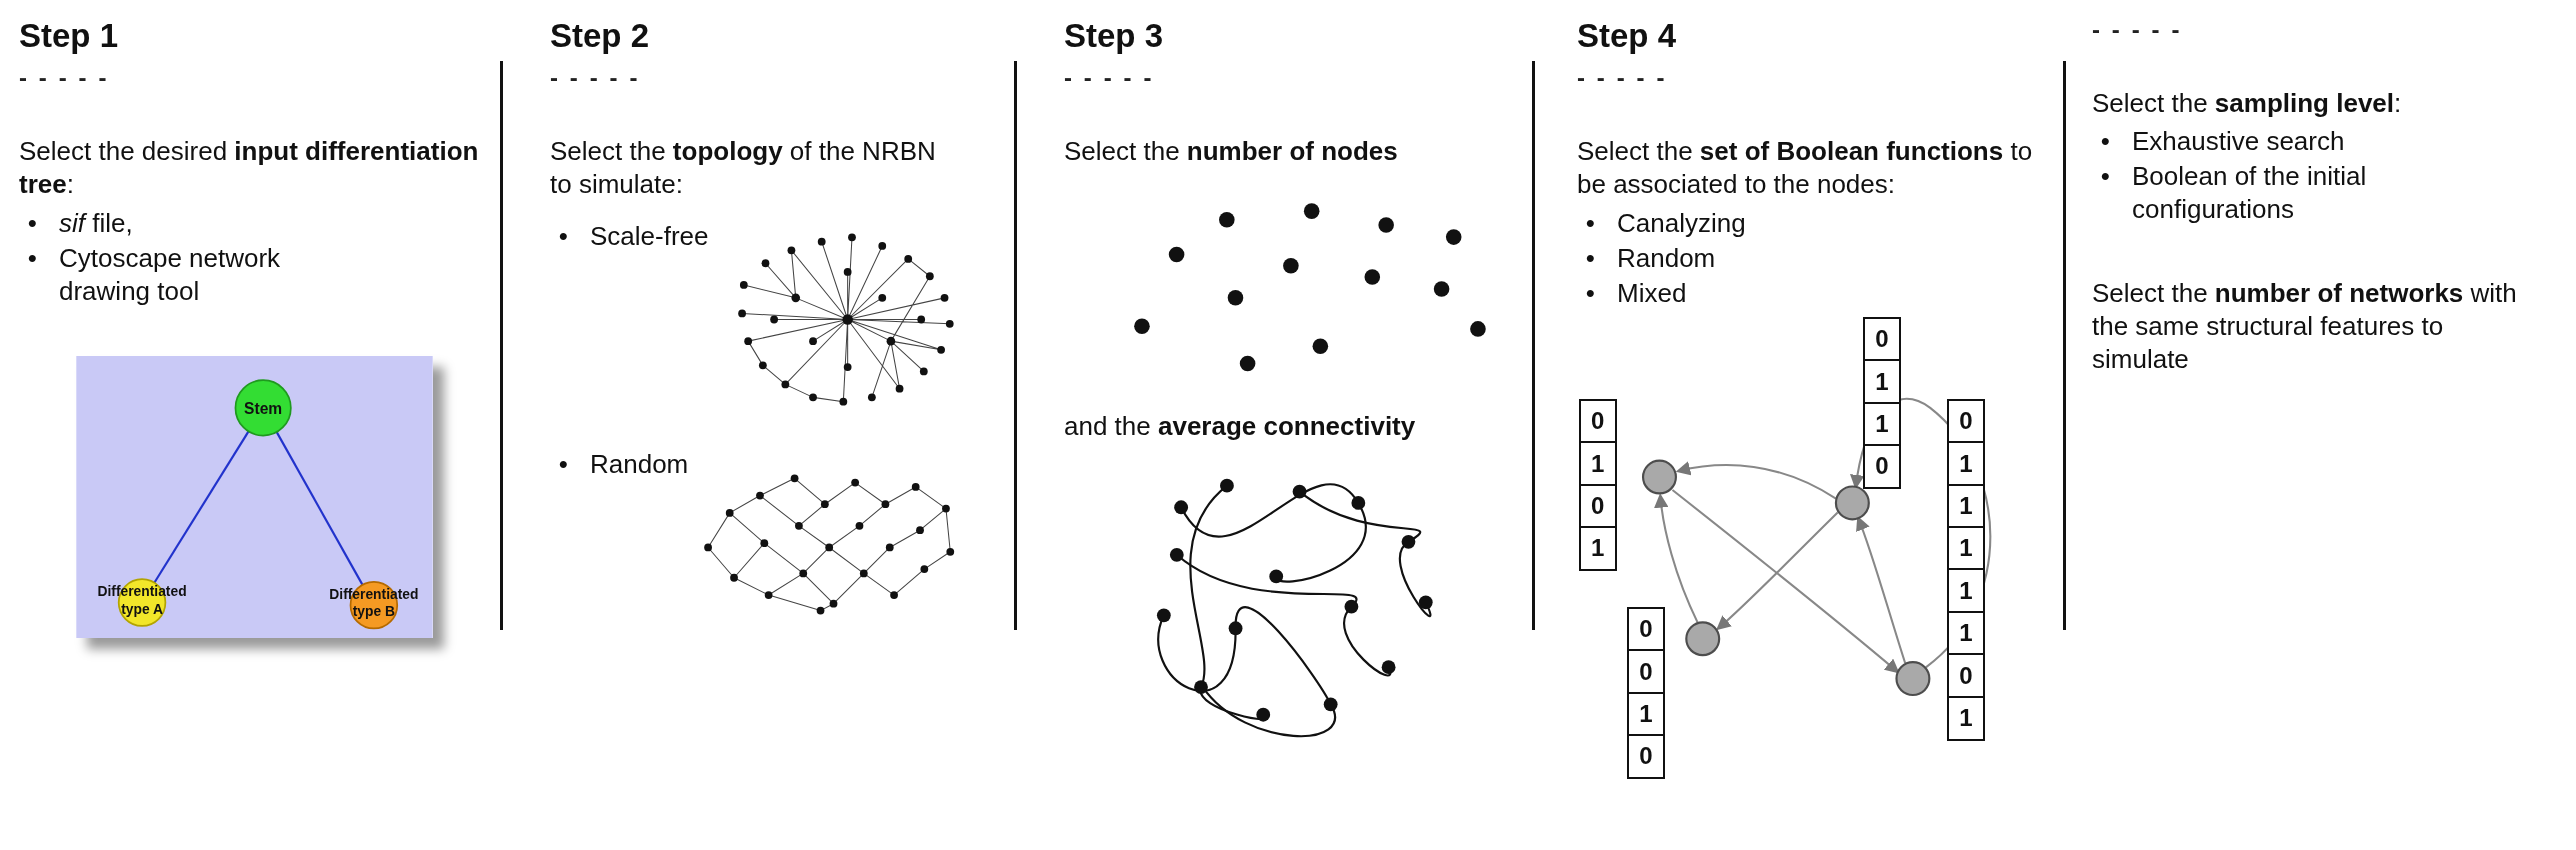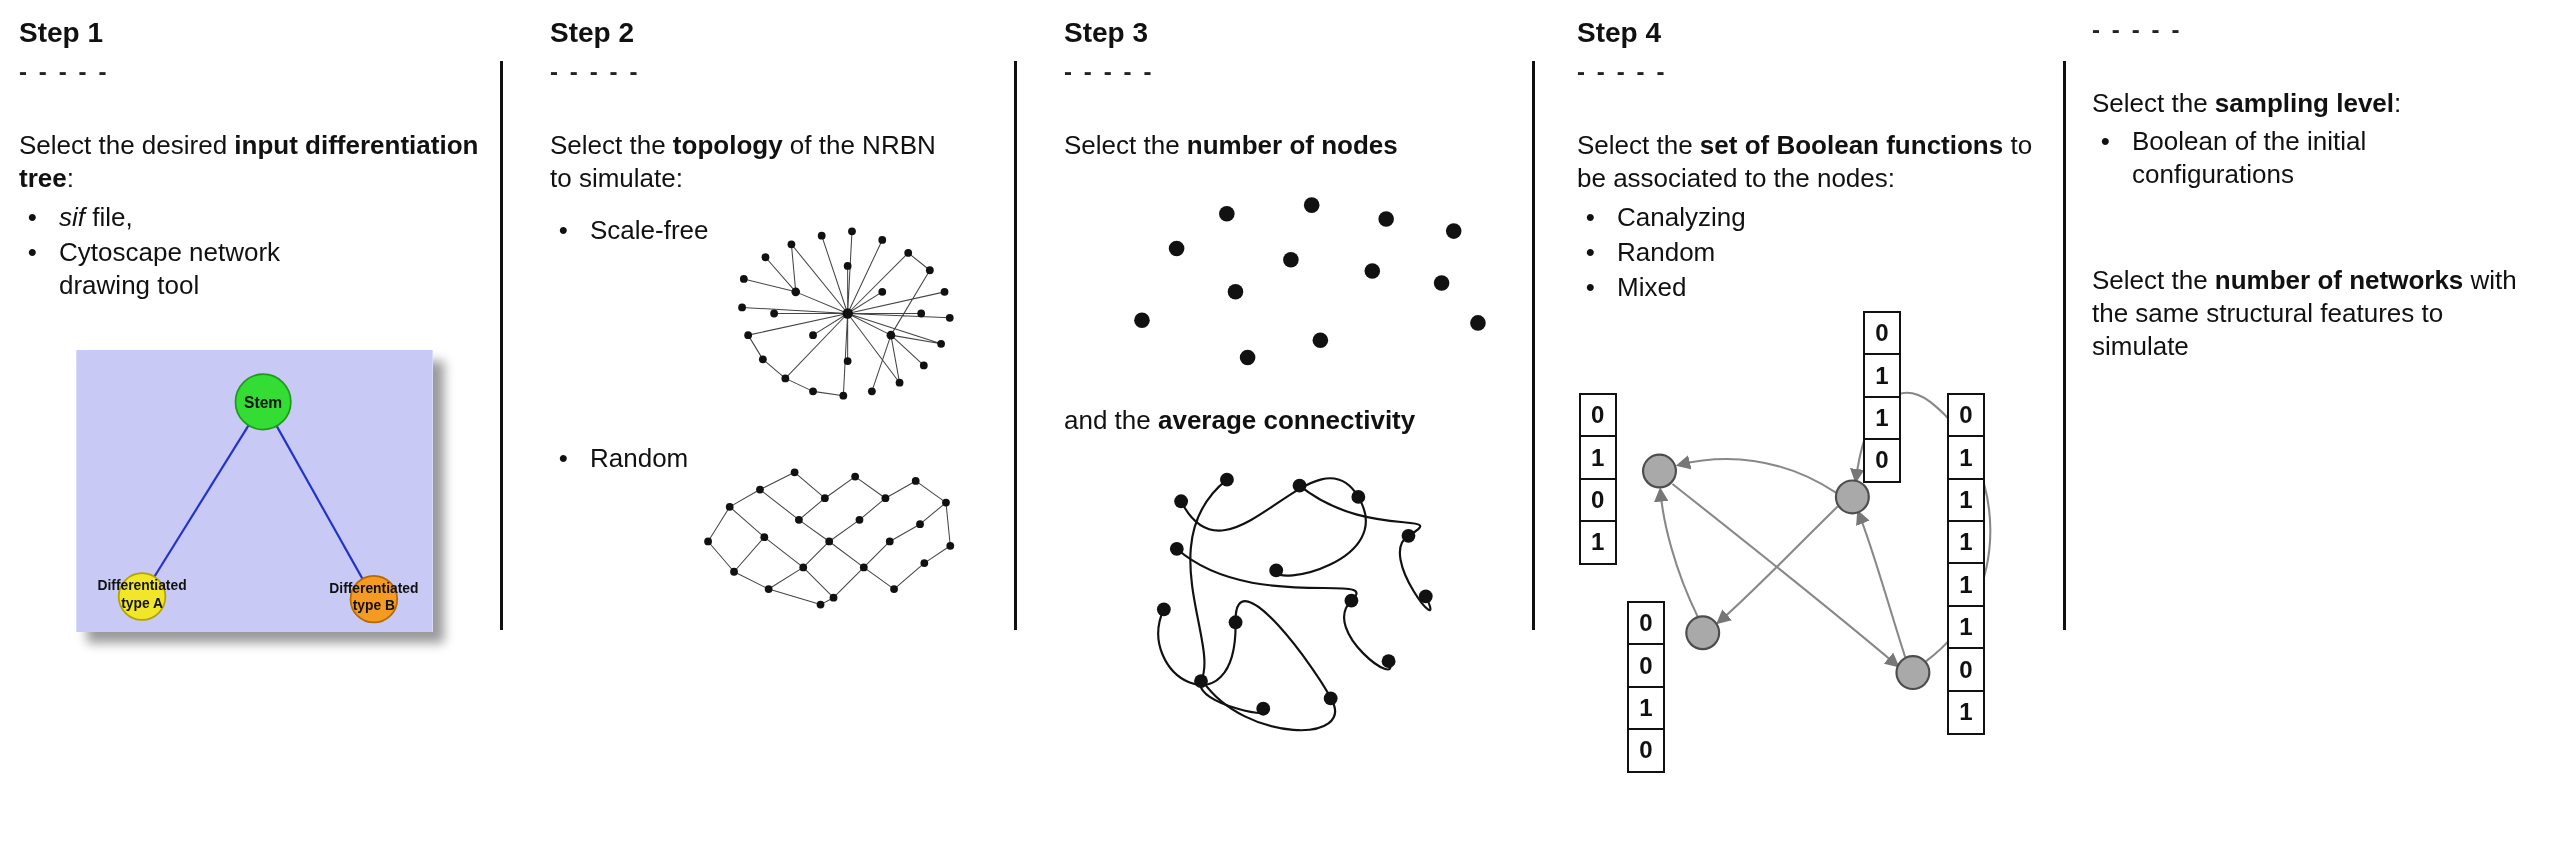--- a/index.html
+++ b/index.html
@@ -10,21 +10,21 @@
   .col { position:absolute; top:0; height:100%; padding-top:15.6px; box-sizing:border-box; }
   #col1 { left:19px;   width:474px; }
   #col2 { left:550px;  width:450px; }
   #col3 { left:1064px; width:463px; }
   #col4 { left:1577px; width:478px; }
   #col5 { left:2092px; width:478px; }
 
   .divider { position:absolute; top:61px; height:569px; width:2.6px; background:#111; }
   #div1 { left:500px; } #div2 { left:1014px; } #div3 { left:1532px; } #div4 { left:2063px; }
 
-  .step-title { margin:0 0 8.7px 0; font-size:28px; font-weight:bold; line-height:1.2; }
+  .step-title { margin:0 0 8.7px 0; font-size:33px; font-weight:bold; line-height:1.2; }
   .dashes { margin:0 0 43px 0; font-size:24px; font-weight:bold; letter-spacing:2.6px; color:#222; }
 
   .para { margin:0; font-size:26px; line-height:1.28; }
   .para b { font-weight:bold; }
   .it { font-style:italic; }
 
   ul.bullets { list-style:none; margin:5.2px 0 0 0; padding:0; font-size:26px; line-height:1.28; }
   ul.bullets li { position:relative; padding-left:40px; margin:1.7px 0; }
   ul.bullets li::before { content:"\2022"; position:absolute; left:8.7px; top:0; }
   .bw { display:inline-block; max-width:268px; vertical-align:top; }
@@ -54,21 +54,21 @@
     display:flex; align-items:center; justify-content:center;
     font-size:24px; font-weight:bold;
   }
   .tt-cell:first-child { margin-top:0; }
   #tt-top    { left:286px; top:0; }
   #tt-left   { left:1.7px;   top:82px; }
   #tt-bottom { left:50px;  top:290px; }
   #tt-right  { left:370px; top:82px; }
 
   
-  #col5 .second-para { margin-top:72px; max-width:437px; }
+  #col5 .second-para { margin-top:50px; max-width:437px; }
   #col2 .para { max-width:389px; }
 </style>
 </head>
 <body>
 
 <div id="canvas">
 
   <div class="divider" id="div1"></div>
   <div class="divider" id="div2"></div>
   <div class="divider" id="div3"></div>
@@ -304,19 +304,20 @@
         <div class="tt-cell">0</div>
         <div class="tt-cell">1</div>
       </div>
     </div>
   </div>
 
   <div class="col" id="col5">
     <div class="dashes">- - - - -</div>
     <p class="para"><span>Select the </span><b>sampling level</b><span>:</span></p>
     <ul class="bullets">
+      <li>Exhaustive search</li>
       <li><span class="bw" style="max-width:346px;">Boolean of the initial configurations</span></li>
     </ul>
     <p class="para second-para"><span>Select the </span><b>number of networks</b><span> with the same structural features to simulate</span></p>
   </div>
 
 </div>
 
 
 </body></html>

